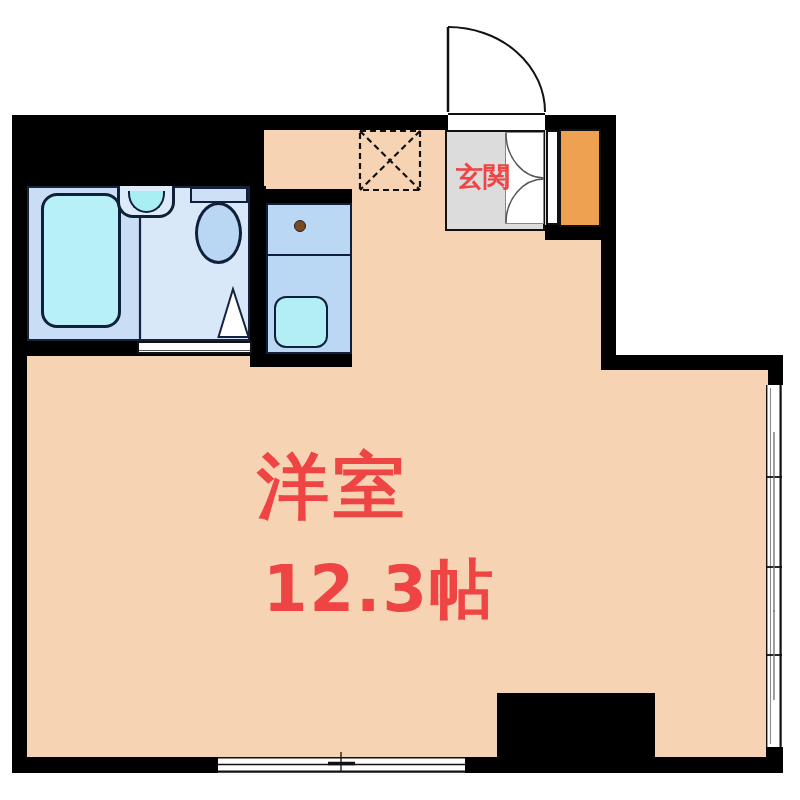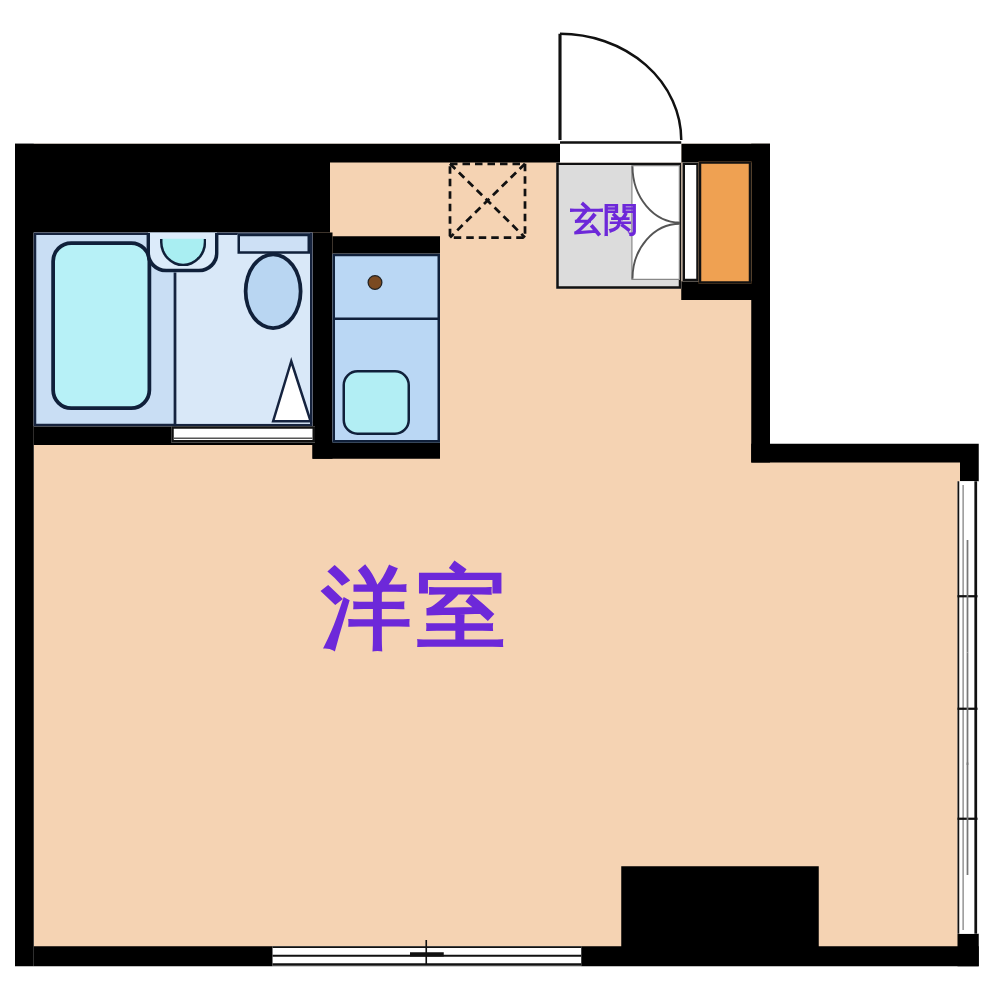--- a/index.html
+++ b/index.html
@@ -1,21 +1,21 @@
 <!DOCTYPE html>
 <html><head>
 <meta charset="utf-8">
 <style>
   html,body{margin:0;padding:0;background:#fff;}
   #plan{position:relative;width:800px;height:800px;background:#ffffff;overflow:hidden;
         font-family:"DejaVu Sans","Liberation Sans",sans-serif;}
   .abs{position:absolute;box-sizing:border-box;}
   .wall{background:#000;}
   .floor{background:#f5d3b3;}
-  .label{color:#6d28d9;font-weight:900;}
+  .label{color:#ef4444;font-weight:900;}
   svg.overlay{position:absolute;left:0;top:0;pointer-events:none;}
 </style>
 </head>
 <body>
 
 <div id="plan">
 
   <div class="abs floor" style="left:27px;top:115px;width:589px;height:643px;"></div>
   <div class="abs floor" style="left:616px;top:368px;width:152px;height:390px;"></div>
 
@@ -96,15 +96,16 @@
       <line x1="774" y1="522" x2="774" y2="612" stroke="#777" stroke-width="1.4"></line>
       <line x1="766" y1="655" x2="782" y2="655" stroke="#111" stroke-width="1.8"></line>
       <line x1="774" y1="610" x2="774" y2="700" stroke="#777" stroke-width="1.4"></line>
     </g>
   </svg>
 
   <div class="abs label" style="left:433px;top:162px;width:100px;text-align:center;font-size:27px;line-height:30px;">玄関</div>
 
   <div class="abs" style="left:257px;top:448px;">
     <div class="label" style="font-size:72px;line-height:76px;letter-spacing:4px;">洋室</div>
+    <div class="label" style="font-size:64px;line-height:70px;letter-spacing:2px;margin-top:30px;padding-left:6px;">12.3帖</div>
   </div>
 
 </div>
 
 </body></html>

